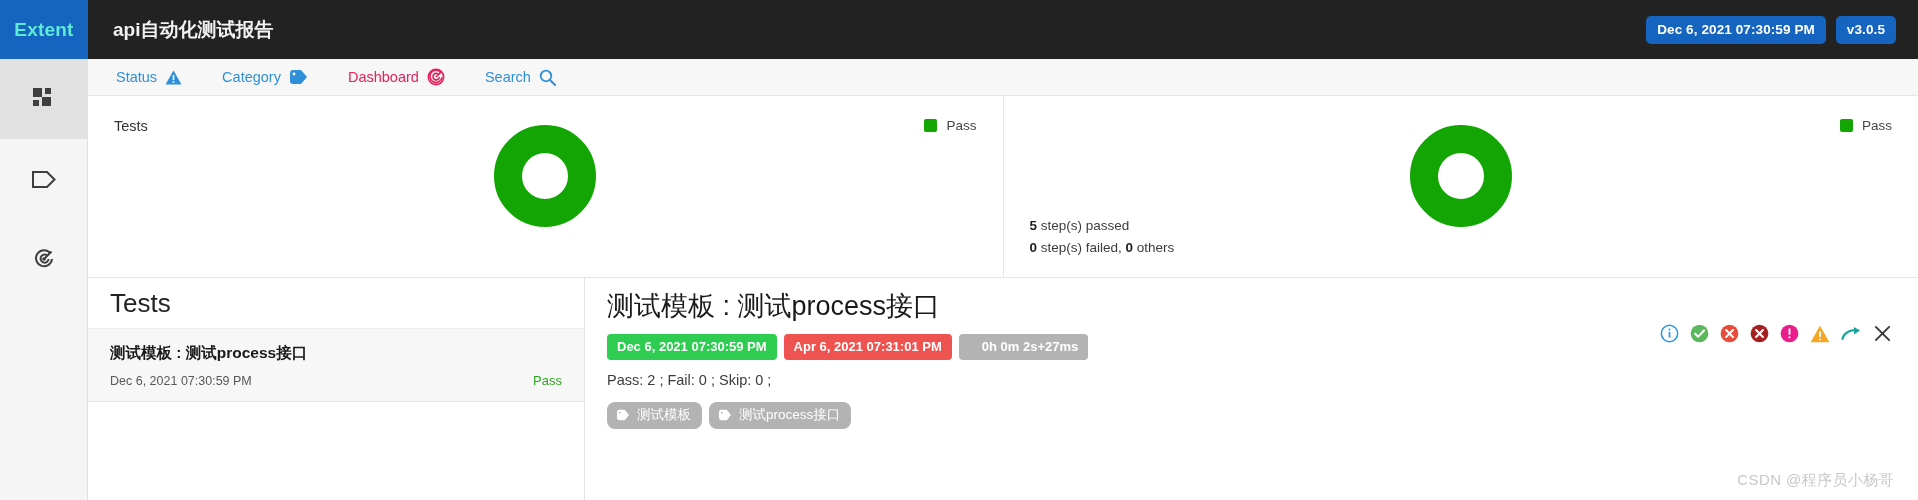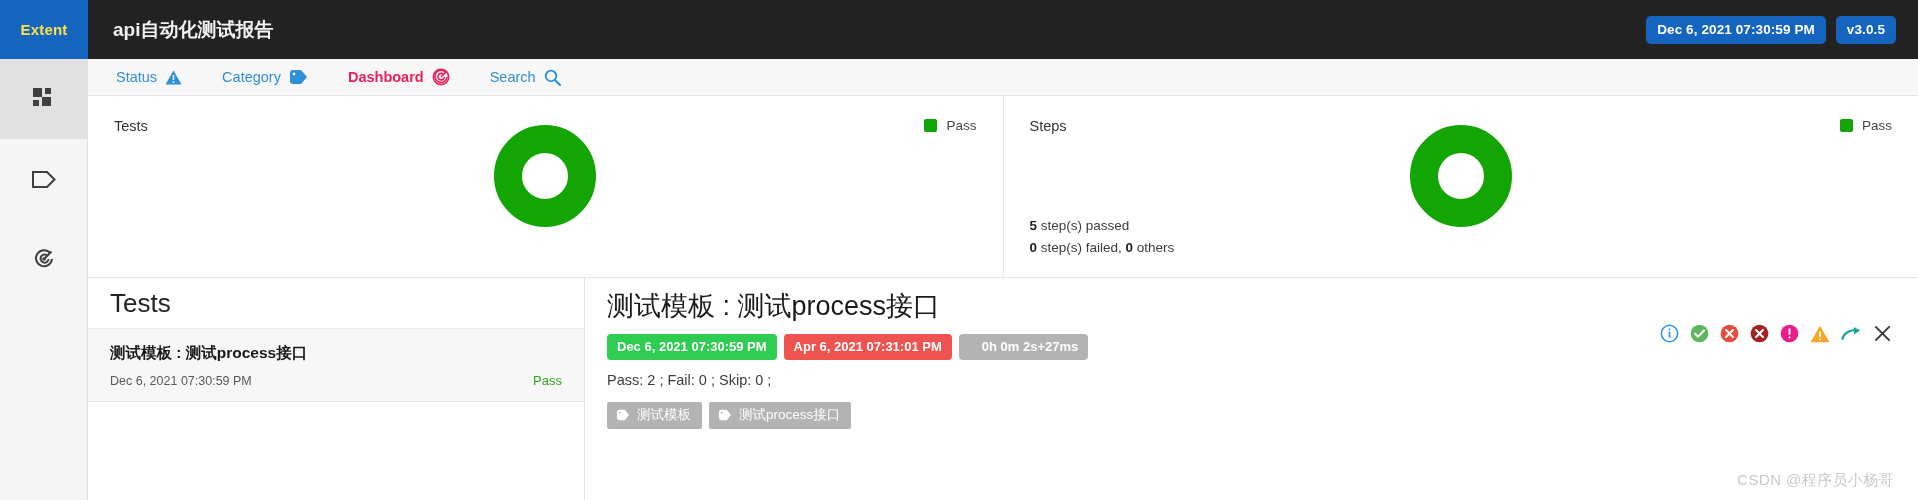--- a/index.html
+++ b/index.html
@@ -12,21 +12,21 @@
   #app { position: relative; width: 1918px; height: 500px; }
 
   
   .topbar {
     position: absolute; top: 0; left: 0; width: 1918px; height: 59px;
     background: #222222; display: flex; align-items: center;
   }
   .brand {
     width: 88px; height: 59px; background: #1565c0;
     display: flex; align-items: center; justify-content: center;
-    color: #fde047; font-size: 15px; font-weight: 700;
+    color: #5eead4; font-size: 19px; font-weight: 700;
     letter-spacing: .2px; flex: none;
   }
   .report-title {
     color: #f2f2f2; font-size: 19px; font-weight: 700;
     margin-left: 25px; white-space: nowrap;
   }
   .topbar-right {
     margin-left: auto; display: flex; align-items: center;
     gap: 10px; padding-right: 22px;
   }
@@ -52,21 +52,21 @@
   .navstrip {
     position: absolute; top: 59px; left: 88px; width: 1874px; height: 37px;
     background: #f7f7f7; border-bottom: 1px solid #e6e6e6;
     display: flex; align-items: center; padding-left: 8px;
   }
   .nav-item {
     display: flex; align-items: center; gap: 8px;
     font-size: 14.5px; padding: 0 20px; cursor: pointer;
     color: #2f8fd8; white-space: nowrap;
   }
-  .nav-item.is-active { color: #e8215b; font-weight: bold; }
+  .nav-item.is-active { color: #e8215b; }
   .nav-item svg { display: block; }
 
   
   .cards {
     position: absolute; top: 96px; left: 88px; width: 1830px; height: 181px;
     display: flex; background: #ffffff;
   }
   .card {
     position: relative; flex: 1 1 0; height: 181px; background: #fff;
     padding: 22px 26px 0 26px; overflow: hidden;
@@ -133,21 +133,21 @@
     font-size: 13px; font-weight: 700; color: #fff;
     border-radius: 4px; padding: 5px 10px 6px; white-space: nowrap;
   }
   .pill.green { background: #2ecc50; }
   .pill.red   { background: #ef5350; }
   .pill.grey  { background: #b3b3b3; padding-left: 23px; }
   .counts { font-size: 14.5px; color: #3c3c3c; margin-bottom: 14px; }
   .tag-row { display: flex; align-items: center; gap: 7px; }
   .tag {
     display: flex; align-items: center; gap: 7px;
-    background: #b3b3b3; color: #ffffff; border-radius: 2px;
+    background: #b3b3b3; color: #ffffff; border-radius: 8px;
     font-size: 13.5px; padding: 4px 11px 5px 9px; white-space: nowrap;
   }
   .tag svg { display: block; }
 
   
   .icon-toolbar {
     position: absolute; right: 26px; top: 46px;
     display: flex; align-items: center; gap: 11px;
   }
   .icon-toolbar svg { display: block; cursor: pointer; }
@@ -256,21 +256,20 @@
         <span>Pass</span>
       </div>
       <div class="donut-wrap">
         <svg width="102" height="102" viewBox="0 0 102 102">
           <circle cx="51" cy="51" r="37" fill="none" stroke="#12a503" stroke-width="28"></circle>
         </svg>
       </div>
     </div>
 
     <div class="card">
-      <div class="card-title">Steps</div>
       <div class="legend">
         <span class="legend-swatch"></span>
         <span>Pass</span>
       </div>
       <div class="donut-wrap">
         <svg width="102" height="102" viewBox="0 0 102 102">
           <circle cx="51" cy="51" r="37" fill="none" stroke="#12a503" stroke-width="28"></circle>
         </svg>
       </div>
       <div class="card-stats">

